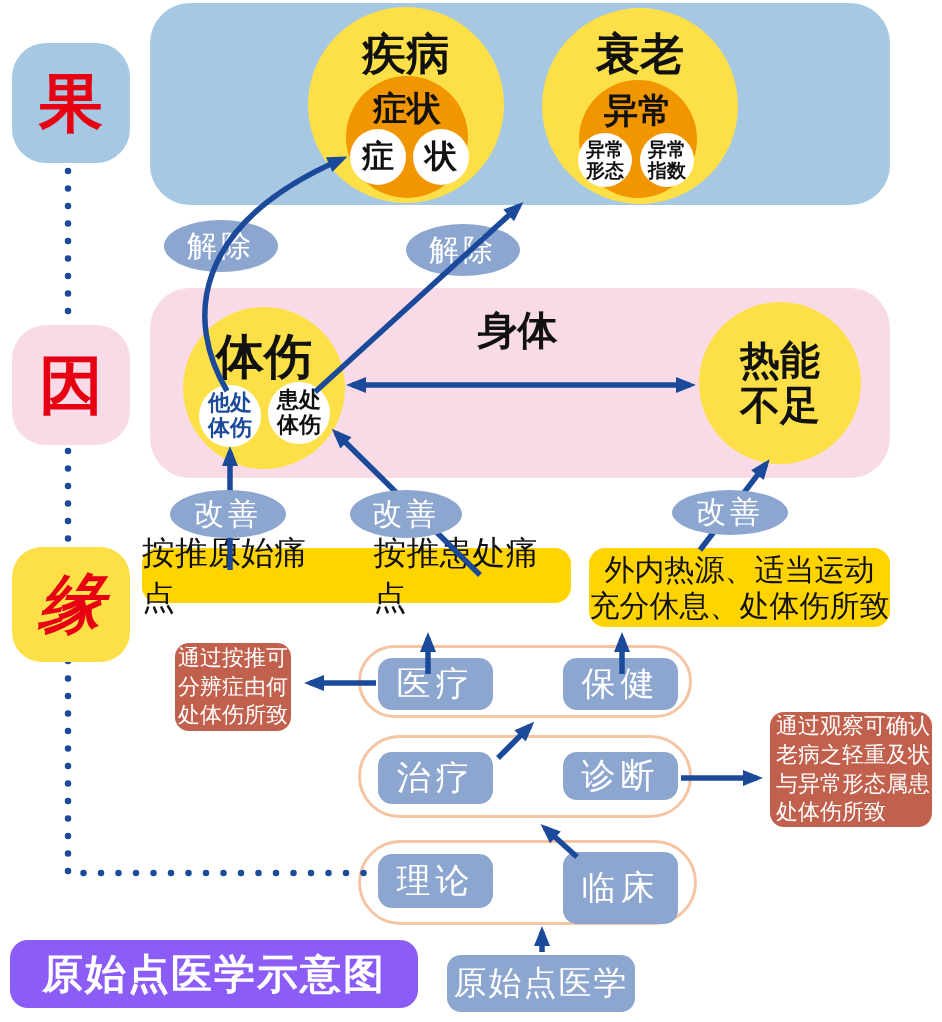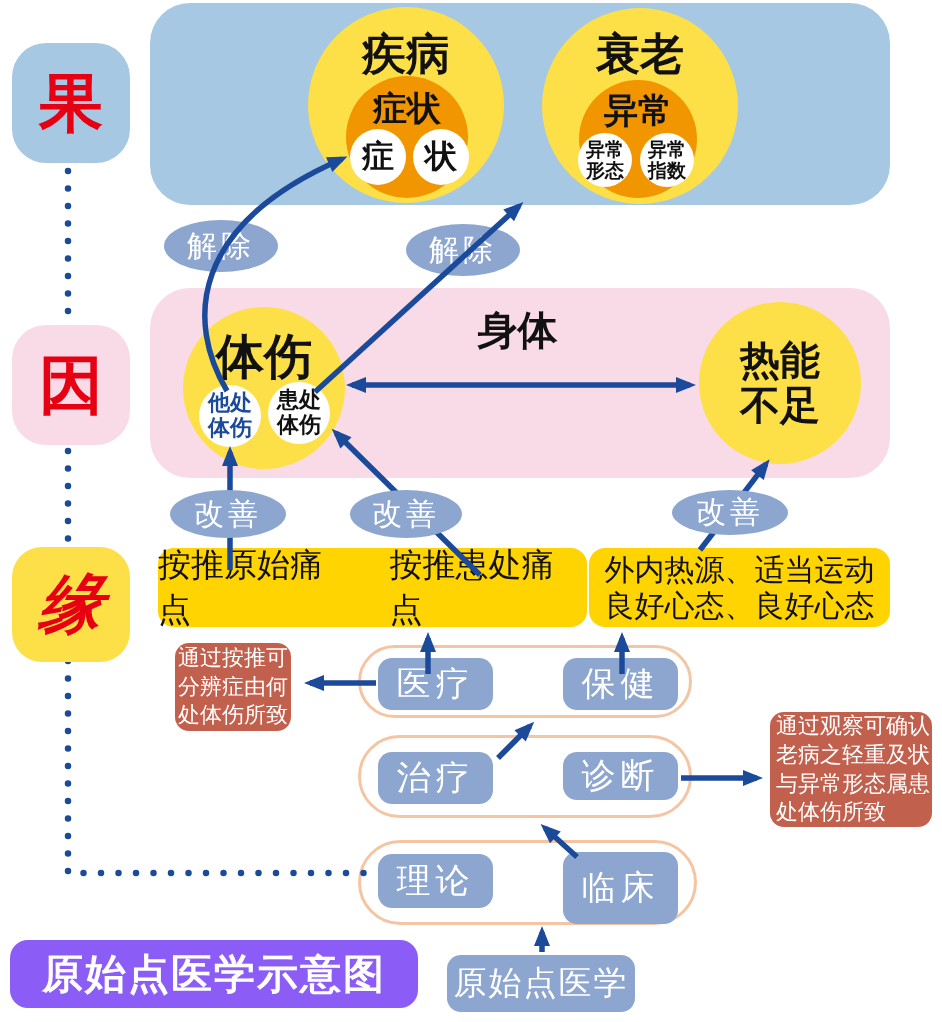--- a/index.html
+++ b/index.html
@@ -102,29 +102,29 @@
     </div>
   </div>
 
   <div class="circle c-yellow" style="left:699px;top:302px;width:162px;height:162px;">
     <div class="two-line" style="font-size:40px;color:#111;">
       <div>热能</div>
       <div>不足</div>
     </div>
   </div>
 
-  <div class="ybox" style="left:158px;top:548px;width:429px;height:79px;font-size:33px;">
+  <div class="ybox" style="left:142px;top:548px;width:429px;height:55px;font-size:33px;">
     <span>按推原始痛点</span>
     <span style="width:34px;"></span>
     <span>按推患处痛点</span>
   </div>
   <div class="ybox" style="left:589px;top:548px;width:301px;height:79px;">
     <div style="text-align:center;line-height:1.2;font-size:30px;">
       <div>外内热源、适当运动</div>
-      <div>良好心态、良好心态</div>
+      <div>充分休息、处体伤所致</div>
     </div>
   </div>
 
   <div class="pill" style="left:358px;top:645px;width:328px;height:67px;border-radius:37px;"></div>
   <div class="btn" style="left:378px;top:658px;width:115px;height:52px;">医疗</div>
   <div class="btn" style="left:563px;top:658px;width:115px;height:52px;">保健</div>
 
   <div class="pill" style="left:358px;top:735px;width:328px;height:77px;border-radius:42px;"></div>
   <div class="btn" style="left:378px;top:752px;width:115px;height:52px;">治疗</div>
   <div class="btn" style="left:563px;top:752px;width:115px;height:48px;">诊断</div>

